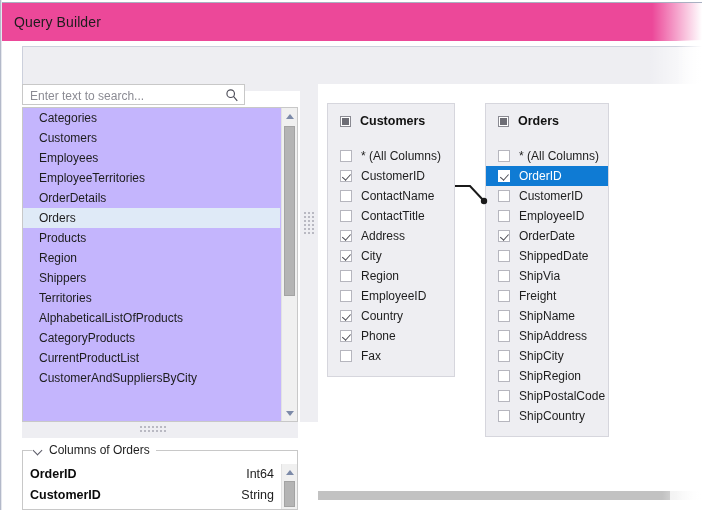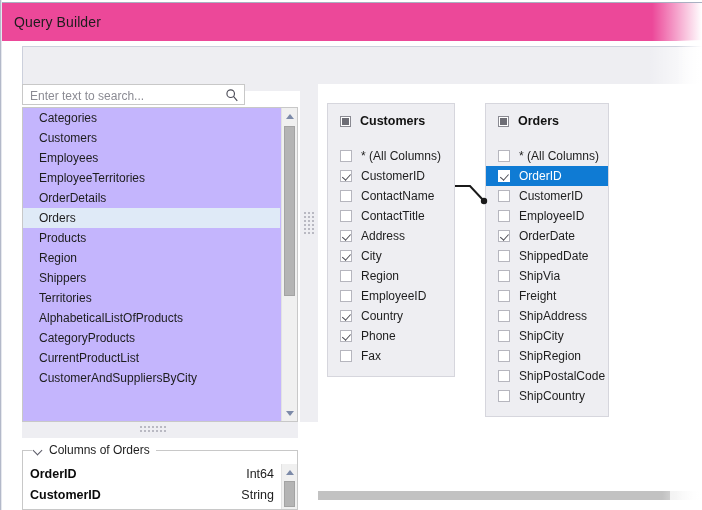--- a/index.html
+++ b/index.html
@@ -464,20 +464,24 @@
           <div class="col-row">
             <span class="cbox"></span>
             <span class="col-label">ShipVia</span>
           </div>
           <div class="col-row">
             <span class="cbox"></span>
             <span class="col-label">Freight</span>
           </div>
           <div class="col-row">
             <span class="cbox"></span>
+            <span class="col-label">ShipName</span>
+          </div>
+          <div class="col-row">
+            <span class="cbox"></span>
             <span class="col-label">ShipAddress</span>
           </div>
           <div class="col-row">
             <span class="cbox"></span>
             <span class="col-label">ShipCity</span>
           </div>
           <div class="col-row">
             <span class="cbox"></span>
             <span class="col-label">ShipRegion</span>
           </div>

